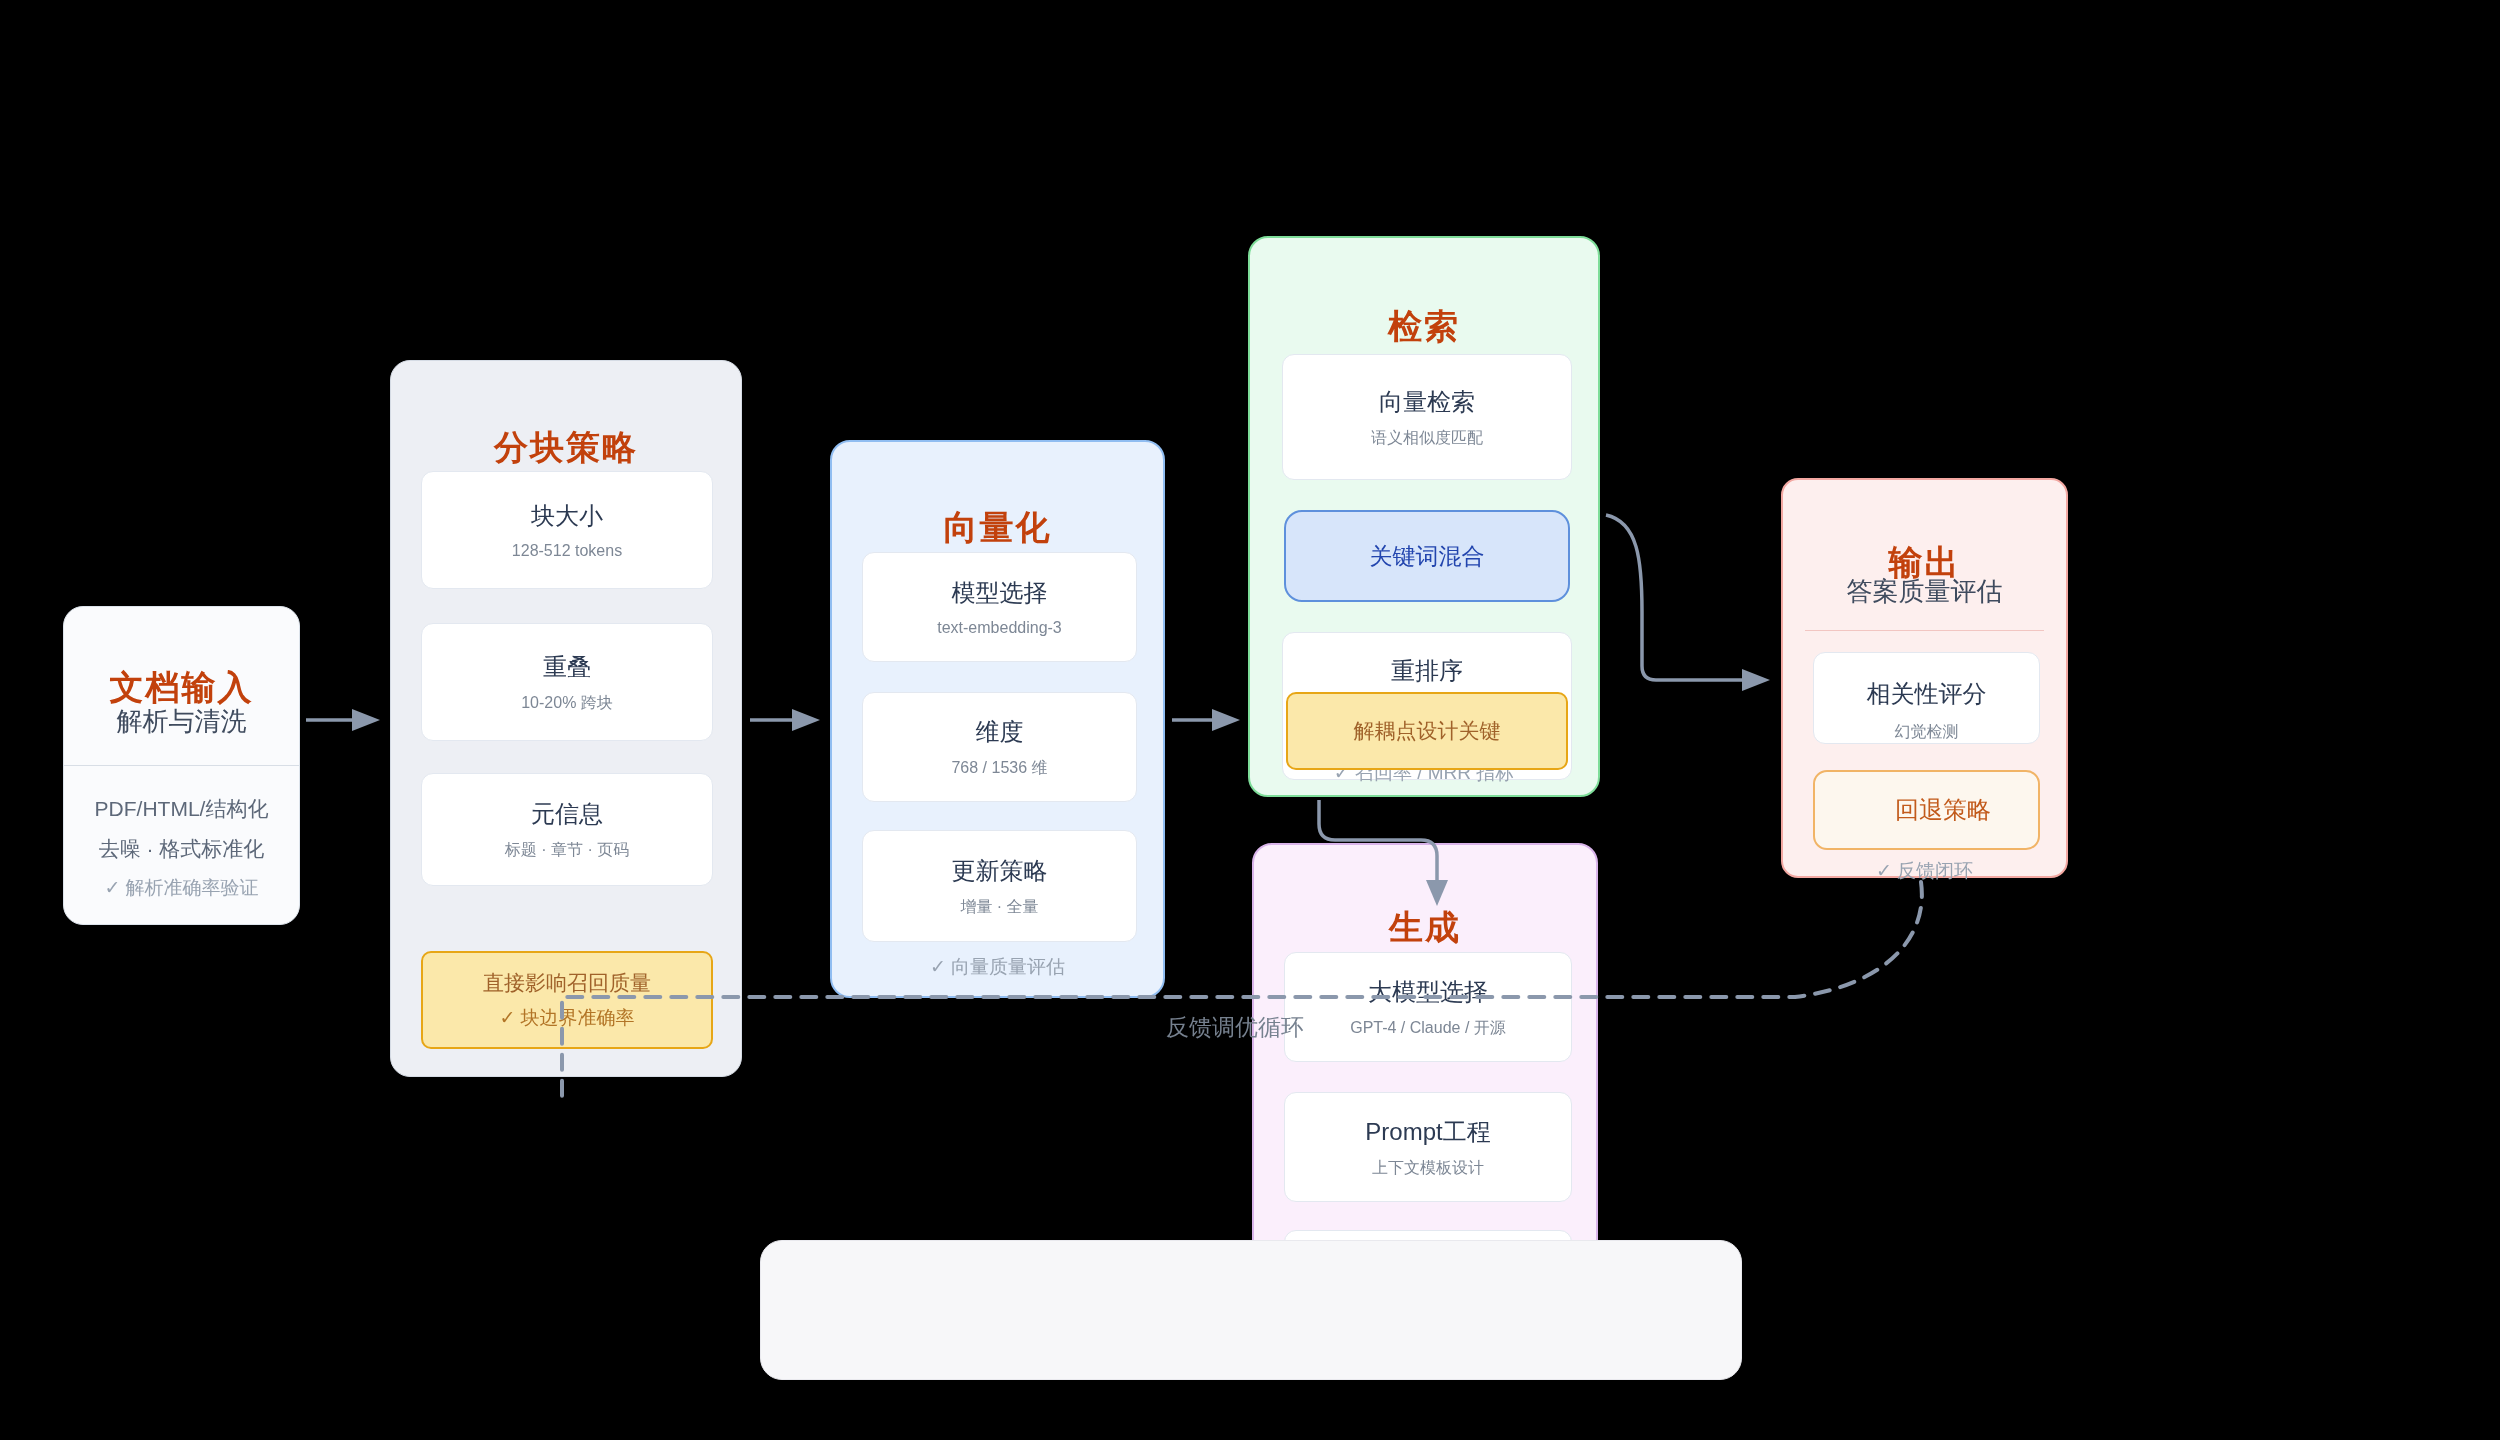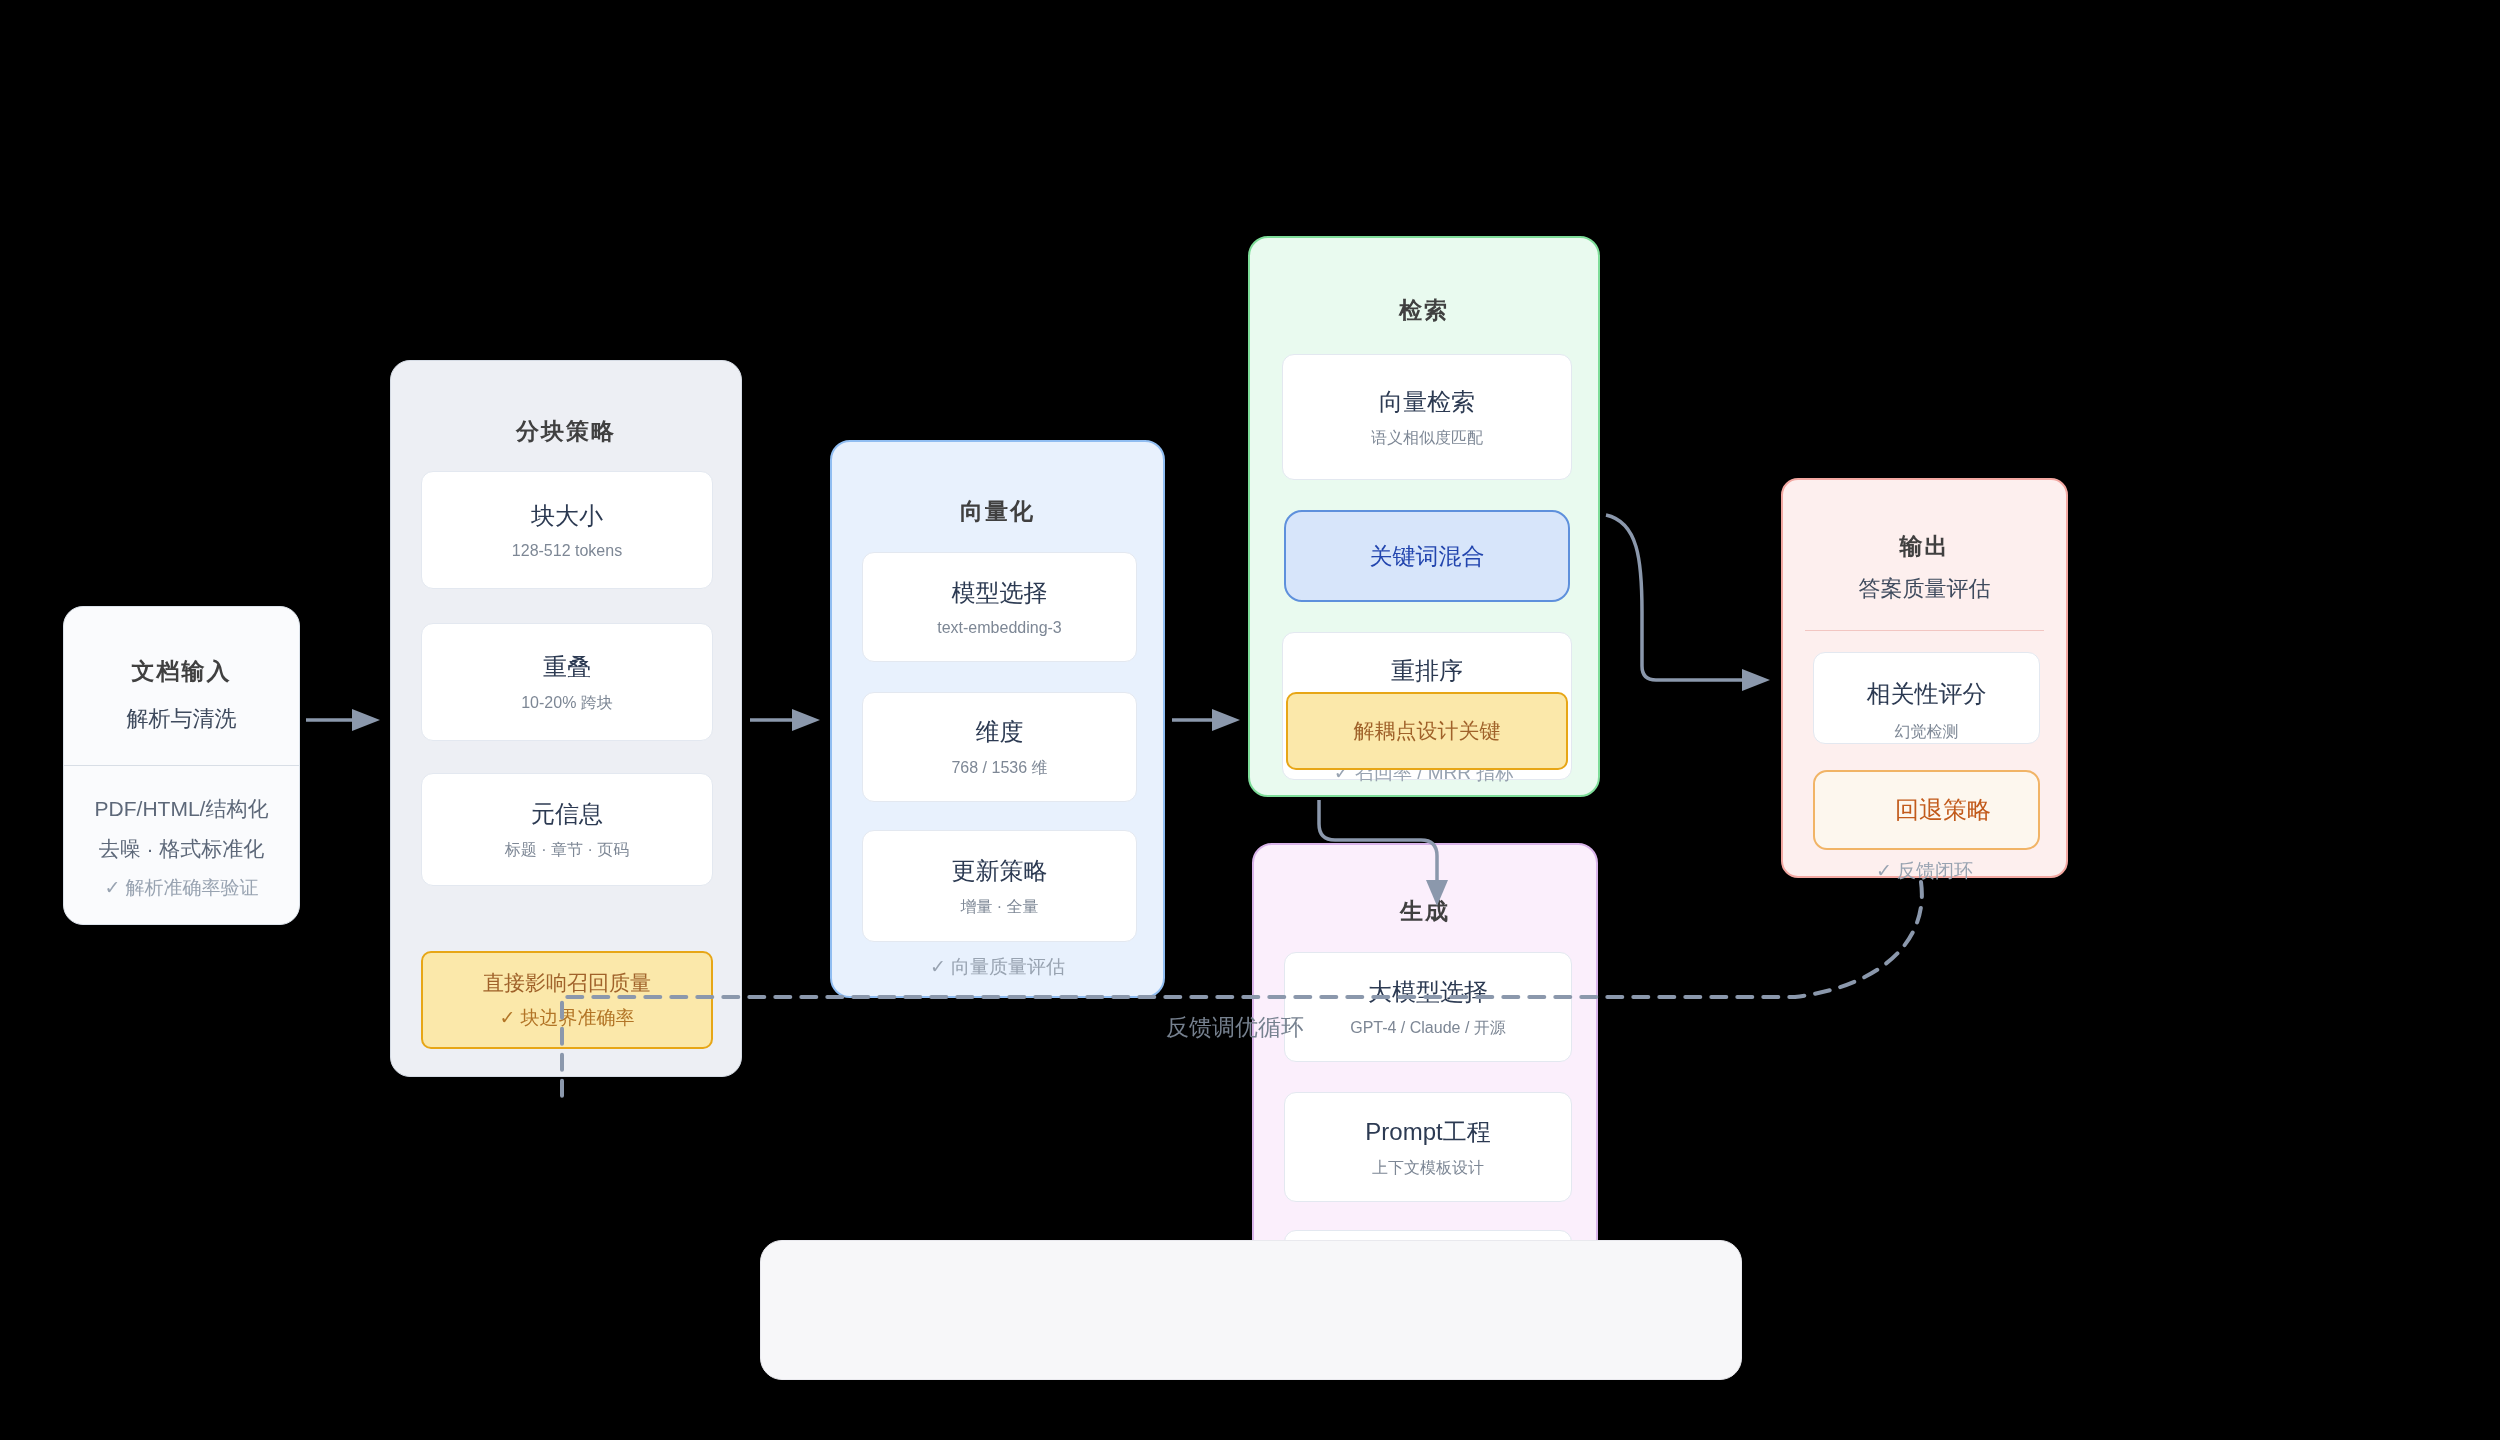--- a/index.html
+++ b/index.html
@@ -3,23 +3,23 @@
 <meta charset="utf-8">
 <style>
   html,body{margin:0;padding:0;background:#000;}
   .canvas{
     position:relative;width:2500px;height:1440px;background:#000;overflow:hidden;
     font-family:"Liberation Sans","DejaVu Sans",sans-serif;
   }
   .node{position:absolute;border-radius:20px;box-sizing:border-box;z-index:10;}
   .node-title{
     position:absolute;left:0;right:0;text-align:center;
-    font-size:23px;font-weight:700;color:#404040;letter-spacing:2px;
+    font-size:34px;font-weight:700;color:#c2410c;letter-spacing:2px;
   }
-  .node-sub{position:absolute;left:0;right:0;text-align:center;color:#3f4b5e;font-size:22px;}
+  .node-sub{position:absolute;left:0;right:0;text-align:center;color:#3f4b5e;font-size:26px;}
   .card{
     position:absolute;background:#ffffff;border:1px solid #e3e8f0;border-radius:12px;
     display:flex;flex-direction:column;align-items:center;justify-content:center;gap:10px;
     box-sizing:border-box;
   }
   .card-title{font-size:24px;color:#2c3a52;font-weight:500;}
   .card-sub{font-size:16px;color:#7d8795;}
   .check{color:#98a3b1;font-size:19px;text-align:center;}
   .divider{position:absolute;left:0;right:0;height:1px;border:0;margin:0;}
 

